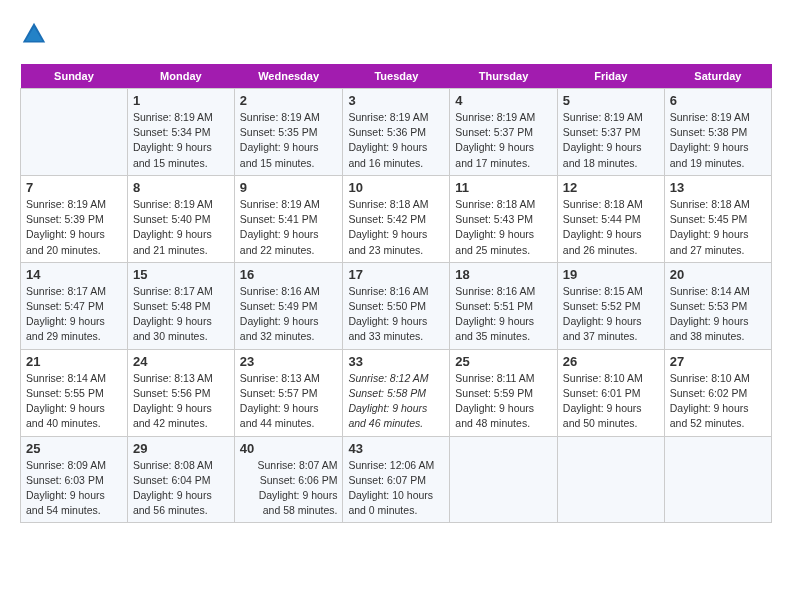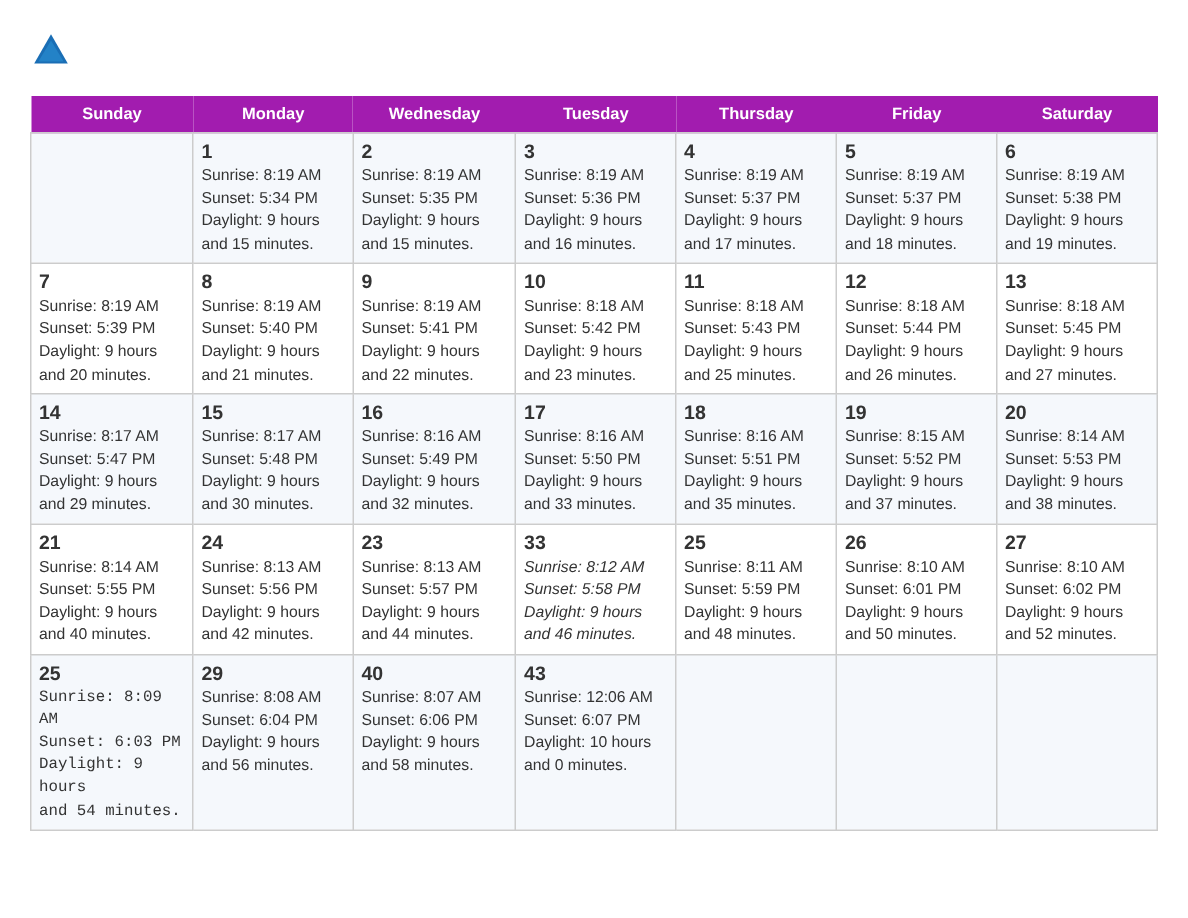--- a/index.html
+++ b/index.html
@@ -315,35 +315,35 @@
           <span class="day-number">27</span>
           <div class="day-info" style="white-space: pre-line;">Sunrise: 8:10 AM
 Sunset: 6:02 PM
 Daylight: 9 hours
 and 52 minutes.</div>
         </td>
       </tr>
       <tr>
         <td>
           <span class="day-number">25</span>
-          <div class="day-info" style="white-space: pre-line; font-family: Liberation Mono, monospace;">Sunrise: 8:09 AM
+          <div class="day-info" style="white-space: pre-line;">Sunrise: 8:09 AM
 Sunset: 6:03 PM
 Daylight: 9 hours
 and 54 minutes.</div>
         </td>
         <td>
           <span class="day-number">29</span>
           <div class="day-info" style="white-space: pre-line;">Sunrise: 8:08 AM
 Sunset: 6:04 PM
 Daylight: 9 hours
 and 56 minutes.</div>
         </td>
         <td>
           <span class="day-number">40</span>
-          <div class="day-info" style="white-space: pre-line;">Sunrise: 8:07 AM
+          <div class="day-info" style="white-space: pre-line; text-align: right;">Sunrise: 8:07 AM
 Sunset: 6:06 PM
 Daylight: 9 hours
 and 58 minutes.</div>
         </td>
         <td>
           <span class="day-number">43</span>
           <div class="day-info" style="white-space: pre-line;">Sunrise: 12:06 AM
 Sunset: 6:07 PM
 Daylight: 10 hours
 and 0 minutes.</div>

